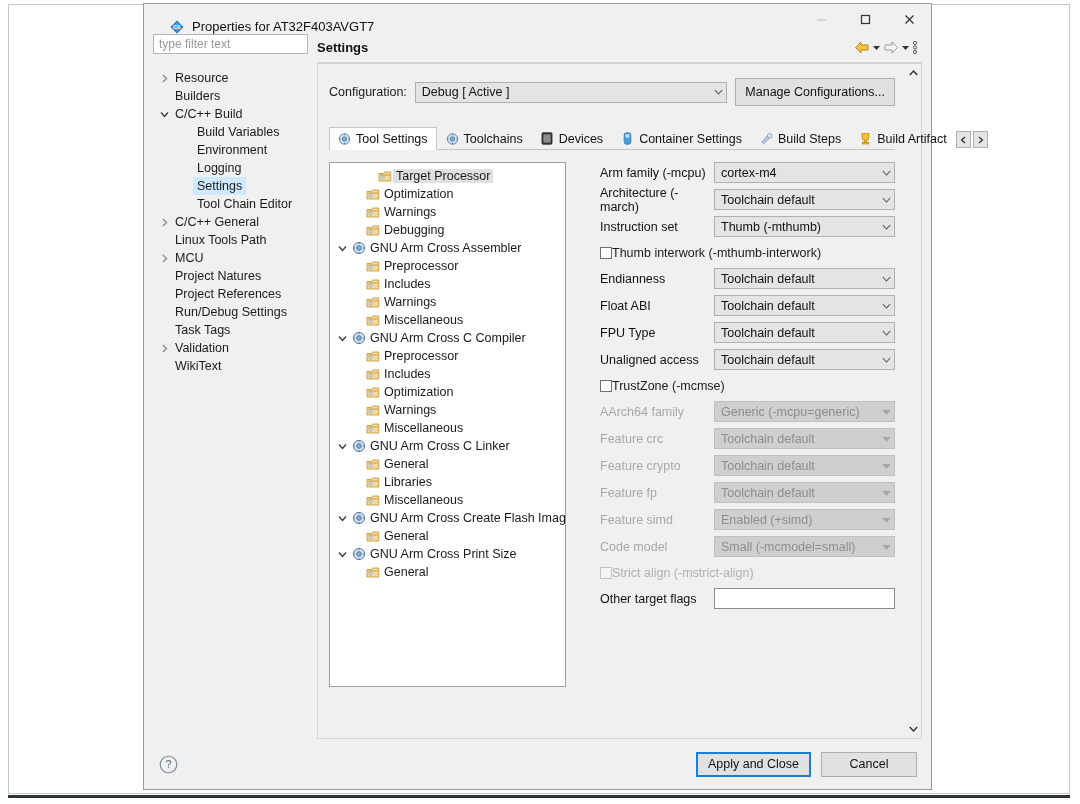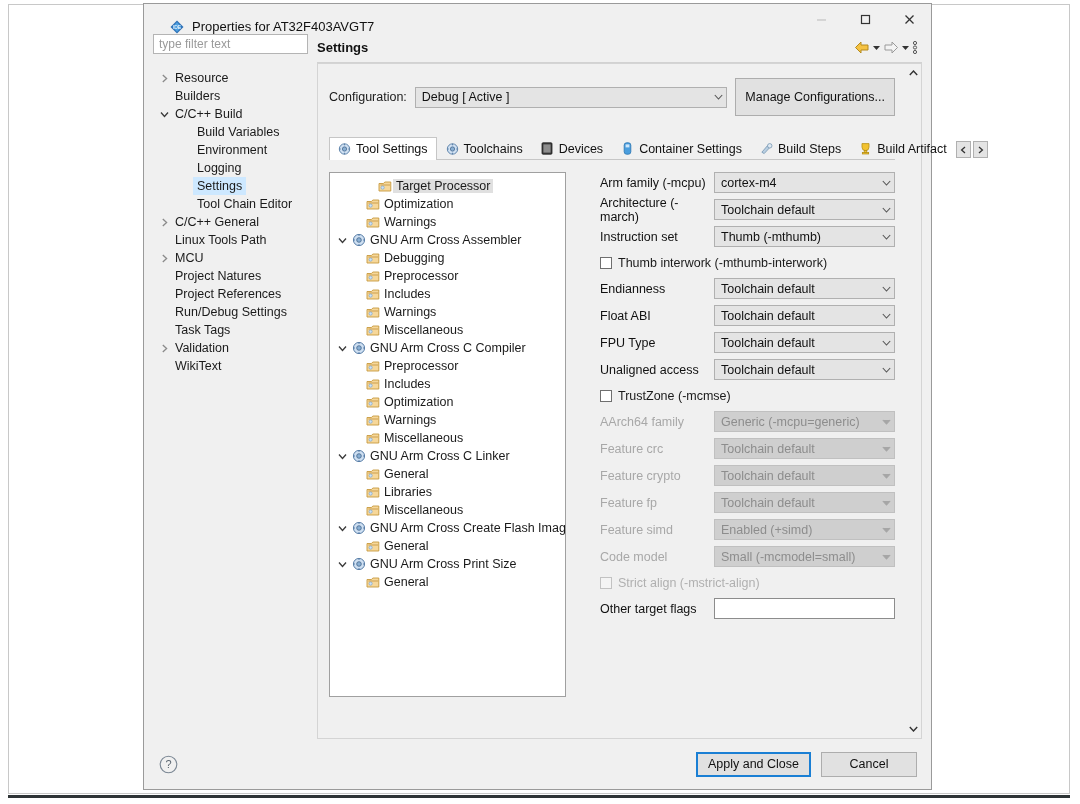--- a/index.html
+++ b/index.html
@@ -87,21 +87,21 @@
   .cfg-row{display:flex;align-items:center;padding:14px 11px 0 11px;gap:8px;}
   .cfg-label{font-size:12.5px;white-space:nowrap;}
   .combo{
     height:21px;background:#e4e4e4;border:1px solid #b0b0b0;box-sizing:border-box;
     display:flex;align-items:center;padding:0 3px 0 6px;font-size:12.5px;color:#111;
     justify-content:space-between;
   }
   .combo .cv{overflow:hidden;white-space:nowrap;text-overflow:ellipsis;}
   .combo .carret{flex:none;padding-left:6px;display:flex;align-items:center;}
   .btn{
-    height:38px;background:#e1e1e1;border:1px solid #adadad;box-sizing:border-box;
+    height:28px;background:#e1e1e1;border:1px solid #adadad;box-sizing:border-box;
     display:flex;align-items:center;justify-content:center;padding:9px 9px;
     font-size:12.5px;color:#111;white-space:nowrap;
   }
   .cfg-combo{flex:1;min-width:0;}
 
   
   .tabbar{
     display:flex;align-items:flex-end;margin:20px 11px 0 11px;
     border-bottom:1px solid #c6c6c6;height:23px;
   }
@@ -137,21 +137,21 @@
 
   .fields{
     flex:1;min-width:0;padding-left:34px;box-sizing:border-box;
   }
   .frow{display:flex;align-items:center;height:21px;margin-bottom:6px;}
   .flabel{width:114px;flex:none;font-size:12.5px;color:#111;}
   .fcombo{flex:1;min-width:0;}
   .frow.dis .flabel{color:#a8a8a8;}
   .fcombo.dis{background:#cfcfcf;border-color:#c0c0c0;color:#8d8d8d;}
   .fcombo.dis .carret svg path{fill:#a6a6a6;stroke:#a6a6a6;}
-  .chkrow{display:flex;align-items:center;height:19px;margin-bottom:6px;gap:6px;font-size:12.5px;}
+  .chkrow{display:flex;align-items:center;height:19px;margin-bottom:6px;font-size:12.5px;}
   .chk{
     width:12px;height:12px;background:#fff;border:1px solid #6f6f6f;box-sizing:border-box;flex:none;
   }
   .chkrow.dis .chk{border-color:#c2c2c2;background:#f4f4f4;}
   .chkrow.dis .chklabel{color:#b0b0b0;}
   .textinput{
     flex:1;min-width:0;height:21px;background:#fff;border:1px solid #8c8c8c;box-sizing:border-box;
     padding:0 4px;font-size:12.5px;
   }
 
@@ -459,44 +459,44 @@
                   <span class="tt-ico">
                     <svg width="14" height="13" viewBox="0 0 14 13">
                       <path d="M1 3.5 L5.5 3.5 L6.8 2 L12.8 2 L12.8 11 L1 11 Z" fill="#f6d79a" stroke="#c79a3e" stroke-width="0.9"></path>
                       <path d="M2.4 5 L12 5" stroke="#b9882e" stroke-width="0.7"></path>
                       <circle cx="4.6" cy="7.6" r="1.6" fill="#cfe3f5" stroke="#7ba4cc" stroke-width="0.7"></circle>
                     </svg>
                   </span>
                   <span class="tt-label">Warnings</span>
                 </div>
                 <div class="tt-node" style="padding-left: 4px;">
+                  <span class="tt-arrow" style="margin-left: 14px;"></span>
+                  <span class="tt-ico">
+                    <svg width="14" height="13" viewBox="0 0 14 13">
+                      <path d="M1 3.5 L5.5 3.5 L6.8 2 L12.8 2 L12.8 11 L1 11 Z" fill="#f6d79a" stroke="#c79a3e" stroke-width="0.9"></path>
+                      <path d="M2.4 5 L12 5" stroke="#b9882e" stroke-width="0.7"></path>
+                      <circle cx="4.6" cy="7.6" r="1.6" fill="#cfe3f5" stroke="#7ba4cc" stroke-width="0.7"></circle>
+                    </svg>
+                  </span>
+                  <span class="tt-label">Debugging</span>
+                </div>
+                <div class="tt-node" style="padding-left: 4px;">
                   <span class="tt-arrow" style="margin-left: 0px;">
                     <svg width="9" height="9" viewBox="0 0 9 9">
                       <path d="M1 2.5 L4.5 6.5 L8 2.5" fill="none" stroke="#3a3a3a" stroke-width="1.3"></path>
                     </svg>
                   </span>
                   <span class="tt-ico">
                     <svg width="14" height="14" viewBox="0 0 14 14">
                       <circle cx="7" cy="7" r="5.6" fill="#cfe0f2" stroke="#5a7fa8" stroke-width="1"></circle>
                       <circle cx="7" cy="7" r="2.3" fill="#8ab0d4" stroke="#42648a" stroke-width="0.8"></circle>
                       <path d="M7 1.2 L7 3 M7 11 L7 12.8 M1.2 7 L3 7 M11 7 L12.8 7" stroke="#5a7fa8" stroke-width="1"></path>
                     </svg>
                   </span>
                   <span class="tt-label">GNU Arm Cross Assembler</span>
-                </div>
-                <div class="tt-node" style="padding-left: 4px;">
-                  <span class="tt-arrow" style="margin-left: 14px;"></span>
-                  <span class="tt-ico">
-                    <svg width="14" height="13" viewBox="0 0 14 13">
-                      <path d="M1 3.5 L5.5 3.5 L6.8 2 L12.8 2 L12.8 11 L1 11 Z" fill="#f6d79a" stroke="#c79a3e" stroke-width="0.9"></path>
-                      <path d="M2.4 5 L12 5" stroke="#b9882e" stroke-width="0.7"></path>
-                      <circle cx="4.6" cy="7.6" r="1.6" fill="#cfe3f5" stroke="#7ba4cc" stroke-width="0.7"></circle>
-                    </svg>
-                  </span>
-                  <span class="tt-label">Debugging</span>
                 </div>
                 <div class="tt-node" style="padding-left: 4px;">
                   <span class="tt-arrow" style="margin-left: 14px;"></span>
                   <span class="tt-ico">
                     <svg width="14" height="13" viewBox="0 0 14 13">
                       <path d="M1 3.5 L5.5 3.5 L6.8 2 L12.8 2 L12.8 11 L1 11 Z" fill="#f6d79a" stroke="#c79a3e" stroke-width="0.9"></path>
                       <path d="M2.4 5 L12 5" stroke="#b9882e" stroke-width="0.7"></path>
                       <circle cx="4.6" cy="7.6" r="1.6" fill="#cfe3f5" stroke="#7ba4cc" stroke-width="0.7"></circle>
                     </svg>
                   </span>

